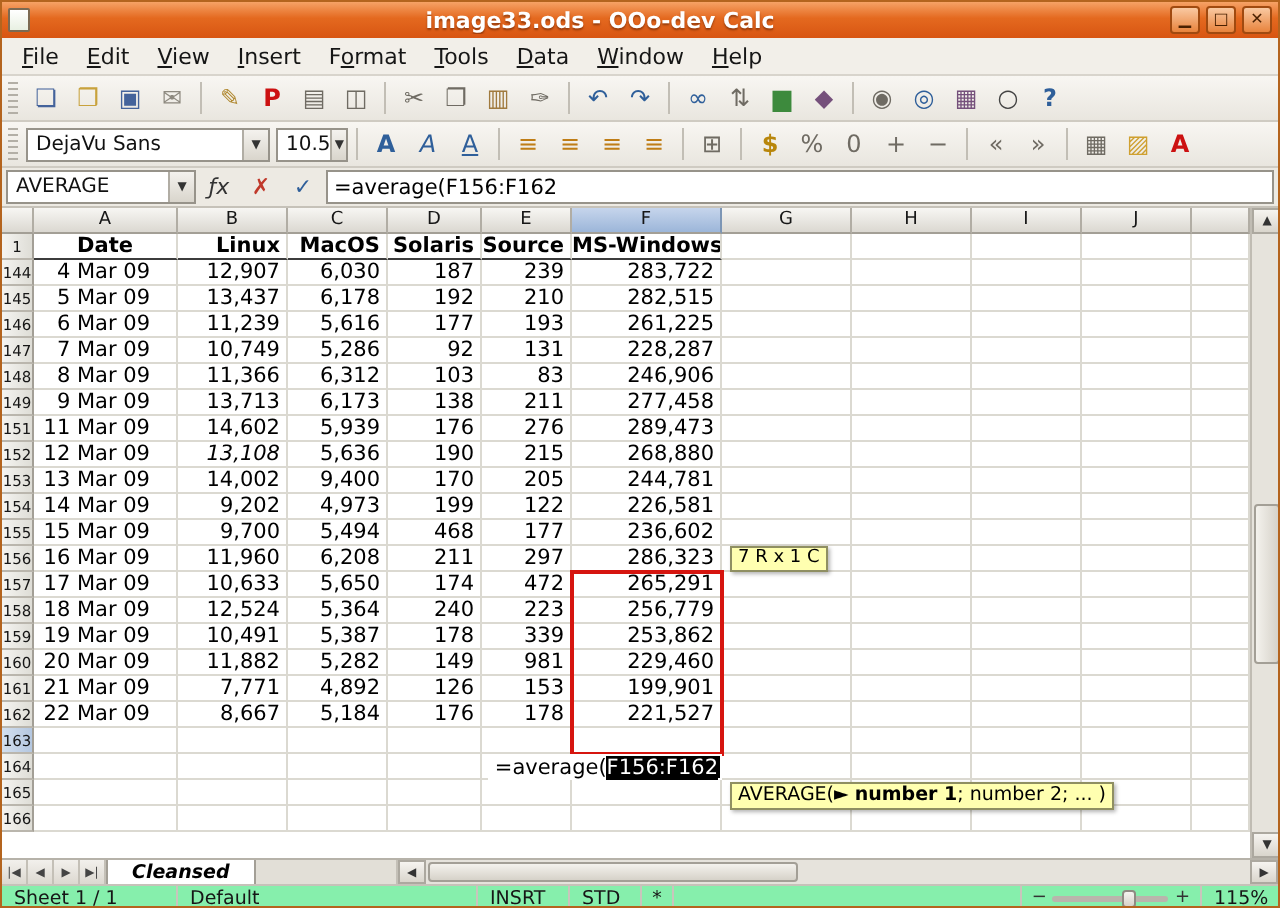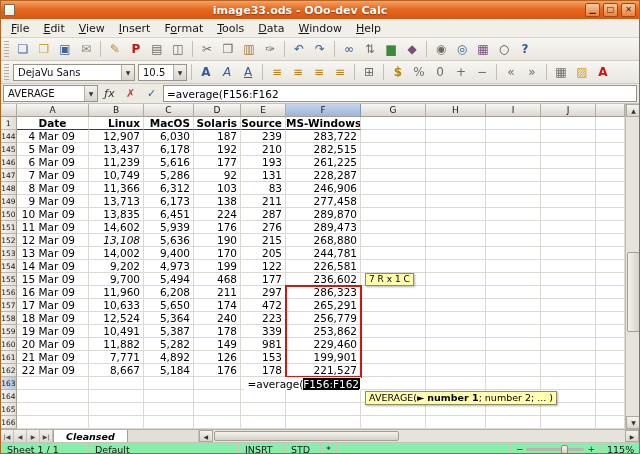--- a/index.html
+++ b/index.html
@@ -15,21 +15,21 @@
 .menu-item{font-size:11px;padding:2px 7px;color:#161616;white-space:nowrap}
 .menu-item u{text-decoration:underline}
 
 .toolbar{flex:0 0 23px;display:flex;align-items:center;background:linear-gradient(#f8f6f2,#e9e6df);border-bottom:1px solid #cfcbc2;padding:0 2px;gap:1px;overflow:hidden}
 .tb-handle{width:5px;height:16px;flex:0 0 5px;background:repeating-linear-gradient(to bottom,#b3afa6 0 1px,transparent 1px 3px);margin:0 3px 0 1px}
 .tb-icon{width:20px;height:19px;flex:0 0 20px;display:flex;align-items:center;justify-content:center;font-size:12px;border-radius:2px;cursor:default}
 .tb-sep{width:1px;height:16px;flex:0 0 1px;background:#c2beb5;margin:0 3px}
 .combo{height:17px;background:#fff;border:1px solid #97938a;display:flex;align-items:center;font-size:10px;padding-left:4px;color:#111}
 .combo .arrow{width:13px;height:15px;margin-left:auto;background:linear-gradient(#f4f2ee,#d9d5cc);border-left:1px solid #b1ada4;font-size:6px;display:flex;align-items:center;justify-content:center;color:#333}
 .font-combo{width:122px}
-.size-combo{width:49px;margin-left:2px}
+.size-combo{width:36px;margin-left:2px}
 
 .formulabar{flex:0 0 20px;display:flex;align-items:center;background:#EDEAE3;border-bottom:1px solid #c6c2b9;padding:0 2px;gap:2px}
 .name-box{width:95px;flex:0 0 95px}
 .fx-btn{width:19px;flex:0 0 19px;height:17px;display:flex;align-items:center;justify-content:center;font-size:11px;cursor:default}
 .input-line{flex:1;height:17px;background:#fff;border:1px solid #97938a;font-size:10.5px;padding:0 3px;display:flex;align-items:center;color:#000;white-space:nowrap;overflow:hidden}
 
 .grid-section{flex:0 0 325px;display:flex;background:#fff}
 .grid-wrap{width:624px;flex:0 0 624px;position:relative;overflow:hidden;background:#fff}
 .col-headers{display:flex;height:13px}
 .corner,.col-hdr{background:linear-gradient(#f7f6f3,#dbd8d1);border-right:1px solid #b1ada4;border-bottom:1px solid #a39f96;font-size:9px;text-align:center;line-height:12px;color:#161616}
@@ -293,34 +293,20 @@
             <div class="cell num" style="flex: 0 0 47px;">138</div>
             <div class="cell num" style="flex: 0 0 45px;">211</div>
             <div class="cell num" style="flex: 0 0 75px;">277,458</div>
             <div class="cell" style="flex: 0 0 65px;"></div>
             <div class="cell" style="flex: 0 0 60px;"></div>
             <div class="cell" style="flex: 0 0 55px;"></div>
             <div class="cell" style="flex: 0 0 55px;"></div>
             <div class="cell fill"></div>
           </div>
           <div class="grid-row">
-            <div class="row-hdr" style="flex: 0 0 16px;">150</div>
-            <div class="cell date" style="flex: 0 0 72px;">10 Mar 09</div>
-            <div class="cell num" style="flex: 0 0 55px;">13,835</div>
-            <div class="cell num" style="flex: 0 0 50px;">6,451</div>
-            <div class="cell num" style="flex: 0 0 47px;">224</div>
-            <div class="cell num" style="flex: 0 0 45px;">287</div>
-            <div class="cell num" style="flex: 0 0 75px;">289,870</div>
-            <div class="cell" style="flex: 0 0 65px;"></div>
-            <div class="cell" style="flex: 0 0 60px;"></div>
-            <div class="cell" style="flex: 0 0 55px;"></div>
-            <div class="cell" style="flex: 0 0 55px;"></div>
-            <div class="cell fill"></div>
-          </div>
-          <div class="grid-row">
             <div class="row-hdr" style="flex: 0 0 16px;">151</div>
             <div class="cell date" style="flex: 0 0 72px;">11 Mar 09</div>
             <div class="cell num" style="flex: 0 0 55px;">14,602</div>
             <div class="cell num" style="flex: 0 0 50px;">5,939</div>
             <div class="cell num" style="flex: 0 0 47px;">176</div>
             <div class="cell num" style="flex: 0 0 45px;">276</div>
             <div class="cell num" style="flex: 0 0 75px;">289,473</div>
             <div class="cell" style="flex: 0 0 65px;"></div>
             <div class="cell" style="flex: 0 0 60px;"></div>
             <div class="cell" style="flex: 0 0 55px;"></div>

